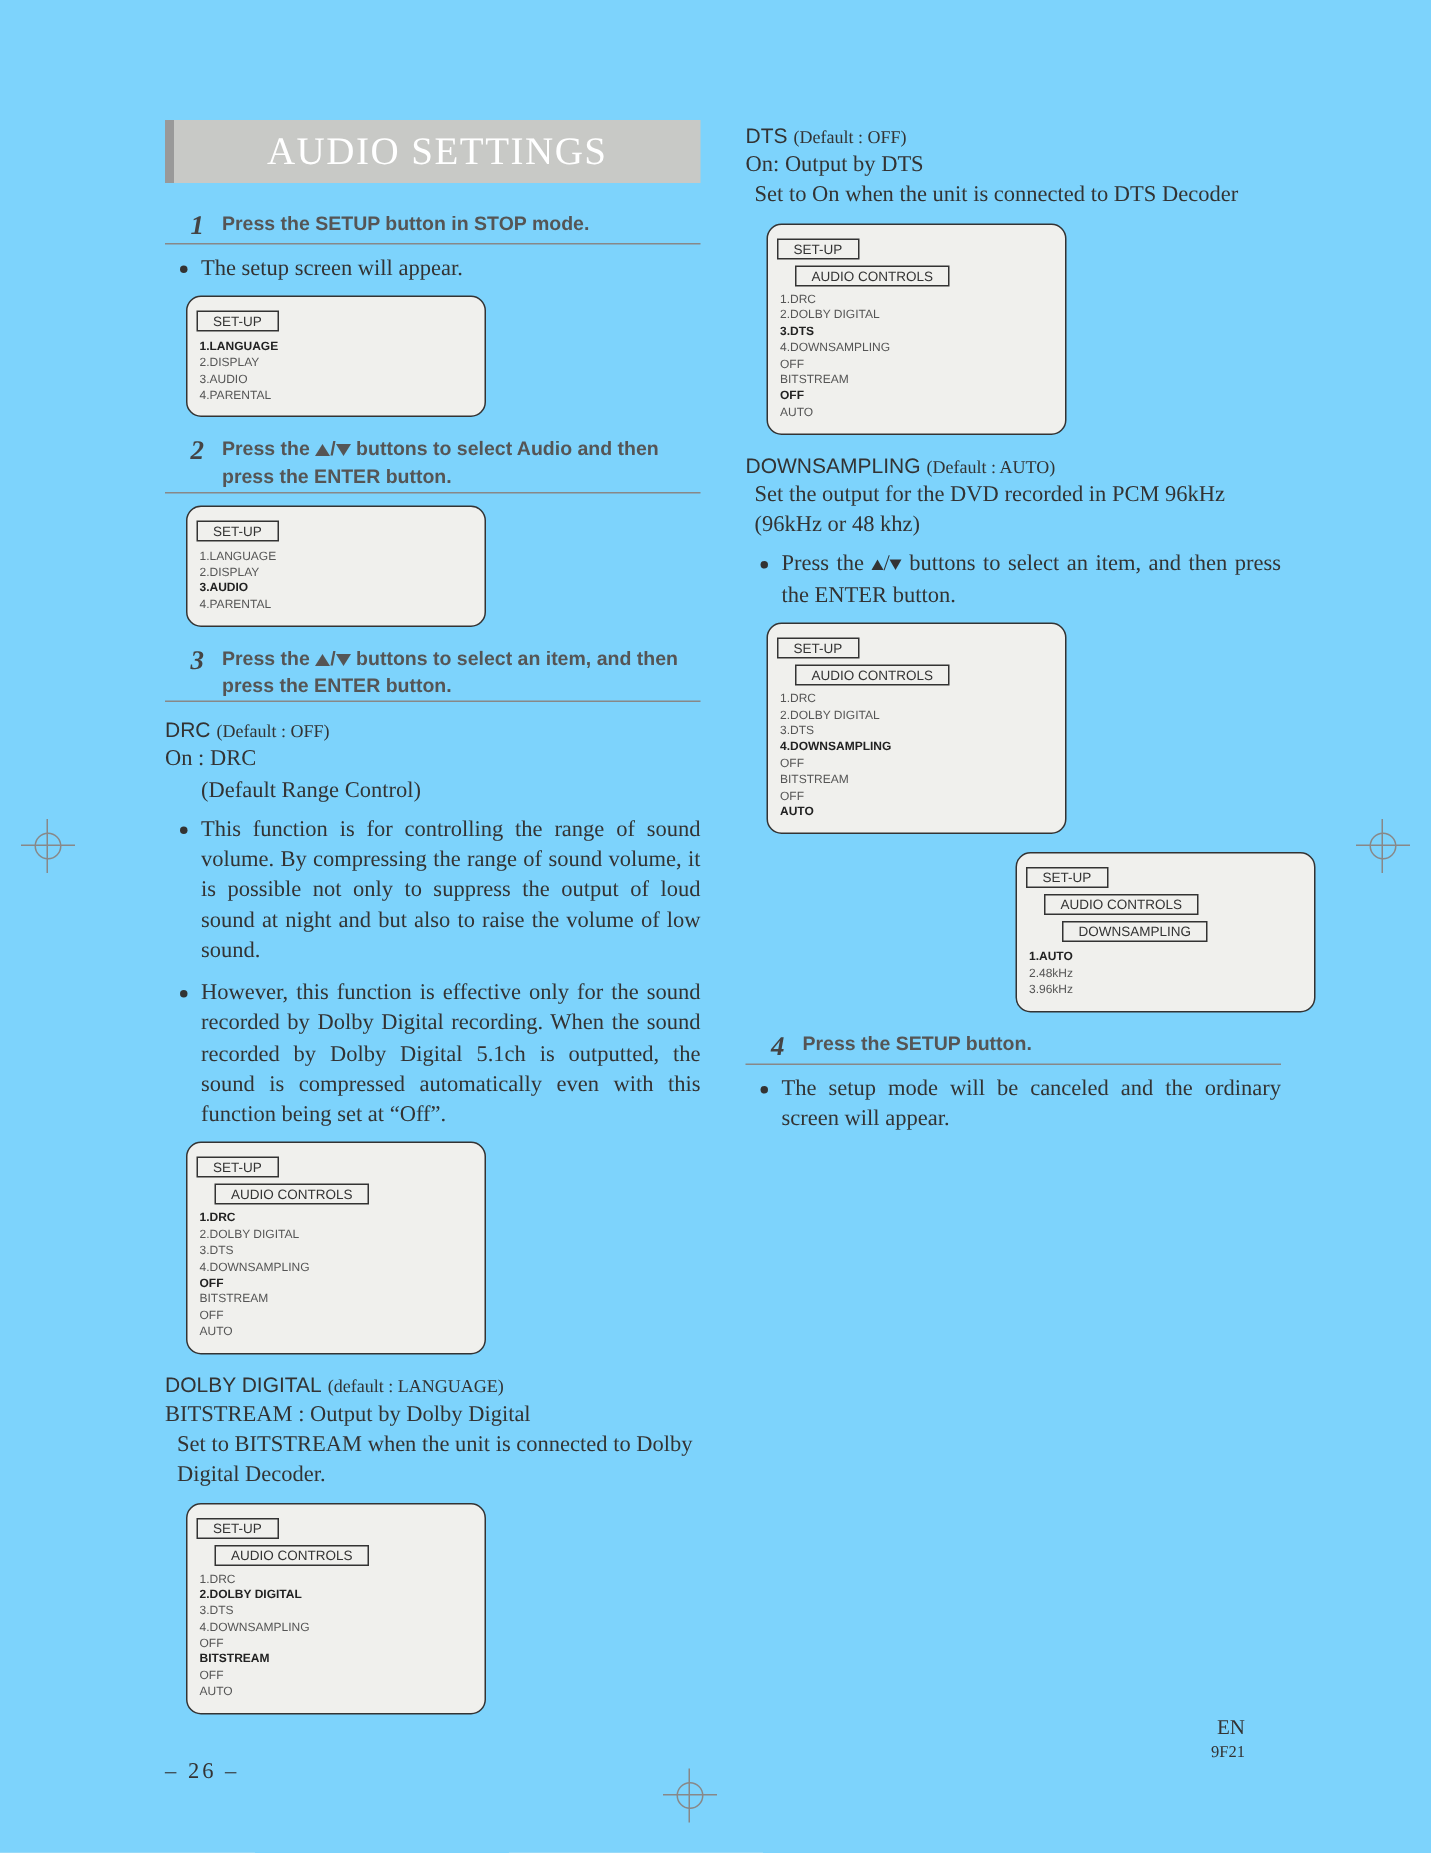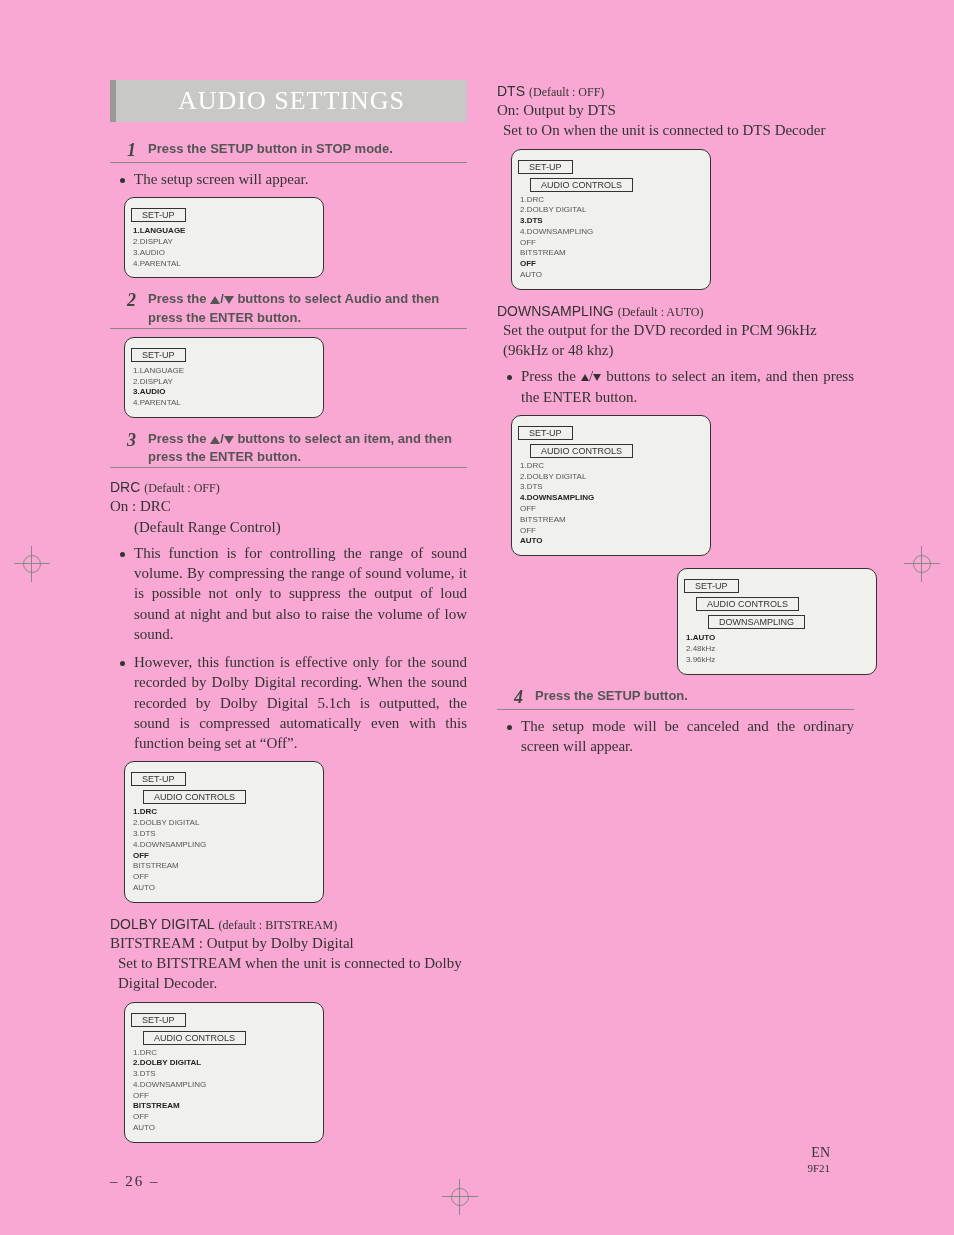--- a/index.html
+++ b/index.html
@@ -6,21 +6,21 @@
     margin: 0;
     padding: 0;
     background: #f0f0ed;
     font-family: "Times New Roman", Times, serif;
     color: #333;
   }
   .page {
     width: 954px;
     height: 1235px;
     position: relative;
-    background: #f9a8d4;
+    background: #7dd3fc;
     box-sizing: border-box;
     padding: 80px 100px 50px 110px;
   }
   .cols {
     display: flex;
     gap: 30px;
   }
   .col {
     flex: 1;
     min-width: 0;
@@ -313,21 +313,21 @@
               <div>BITSTREAM</div>
               <div>OFF</div>
               <div>AUTO</div>
             </div>
           </div>
         </div>
       </div>
 
       <div class="sub-head">
         <span class="hname">DOLBY DIGITAL</span>
-        <span class="hdef">(default : BITSTREAM)</span>
+        <span class="hdef">(default : LANGUAGE)</span>
       </div>
       <div class="plain-line">BITSTREAM : Output by Dolby Digital</div>
       <div class="plain-line" style="margin-left:8px">Set to BITSTREAM when the unit is connected to Dolby Digital Decoder.</div>
 
       <div class="screen">
         <div class="tv">
           <div class="tab">SET-UP</div><br>
           <div class="tab tab-row2">AUDIO CONTROLS</div>
           <div class="two-col-menu">
             <div class="mc1">

